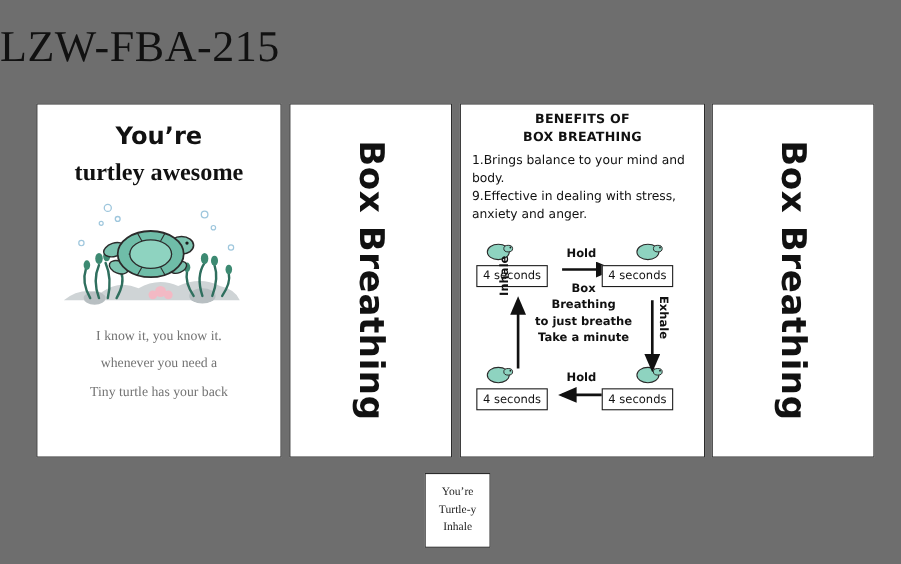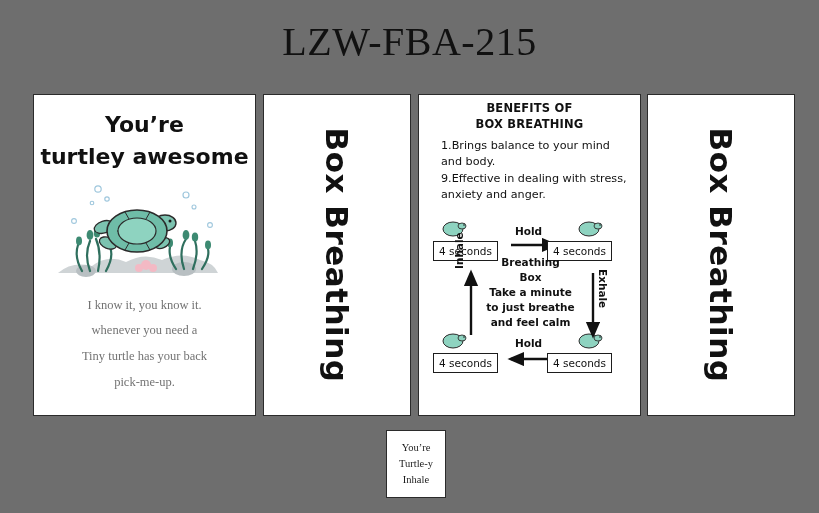--- a/index.html
+++ b/index.html
@@ -12,21 +12,21 @@
     background: #6e6e6e;
     font-family: "DejaVu Sans", sans-serif;
     overflow: hidden;
     position: relative;
   }
   #page-title {
     position: absolute;
     top: 18px;
     left: 0;
     width: 819px;
-    text-align: center;
+    text-align: left;
     font-family: "Liberation Serif", serif;
     font-size: 40px;
     color: #111;
     letter-spacing: 0.5px;
   }
   .panel {
     position: absolute;
     background: #ffffff;
     border: 1px solid #2b2b2b;
     box-sizing: border-box;
@@ -41,21 +41,21 @@
   }
   #panel-turtle .headline {
     margin-top: 14px;
     text-align: center;
     font-family: "DejaVu Sans", sans-serif;
     font-weight: bold;
     font-size: 22px;
     line-height: 1.45;
     color: #111;
   }
-  #panel-turtle .headline .l2 { display:block; }
+  #panel-turtle .headline .l2 { display:block;font-family:Liberation Serif, serif; }
   .turtle-art {
     position: relative;
     width: 223px;
     height: 110px;
     margin-top: 4px;
   }
   #panel-turtle .caption {
     text-align: center;
     font-family: "Liberation Serif", serif;
     font-size: 12.5px;
@@ -104,21 +104,21 @@
     text-align: center;
     font-family: "DejaVu Sans", sans-serif;
     font-weight: bold;
     font-size: 11.5px;
     line-height: 1.35;
     color: #111;
     letter-spacing: 0.2px;
   }
   #panel-benefits .ben-title span { display: block; }
   #panel-benefits .ben-list {
-    margin: 6px 0 0 12px;
+    margin: 6px 0 0 0;
     padding: 0 2px;
     font-family: "DejaVu Sans", sans-serif;
     font-size: 11.2px;
     line-height: 1.45;
     color: #111;
   }
   #panel-benefits .ben-list .item { margin-bottom: 0px; }
 
   .diagram {
     position: relative;
@@ -274,21 +274,20 @@
           <path d="M112 66 l4 7"></path>
         </g>
       </g>
     </svg>
   </div>
 
   <div class="caption">
     <span>I know it, you know it.</span>
     <span>whenever you need a</span>
     <span>Tiny turtle has your back</span>
-    <span>pick-me-up.</span>
   </div>
 </div>
 
 <div class="panel" id="panel-bb-left">
   <div class="vertical-text">Box Breathing</div>
 </div>
 
 <div class="panel" id="panel-benefits">
   <div class="ben-title">
     <span>BENEFITS OF</span>
@@ -343,25 +342,24 @@
     <div class="sec-box" id="sec-tr">4 seconds</div>
     <div class="sec-box" id="sec-bl">4 seconds</div>
     <div class="sec-box" id="sec-br">4 seconds</div>
 
     <div class="edge-label" id="lab-hold-top">Hold</div>
     <div class="edge-label" id="lab-hold-bottom">Hold</div>
     <div class="edge-label" id="lab-inhale">Inhale</div>
     <div class="edge-label" id="lab-exhale">Exhale</div>
 
     <div class="center-text">
+      <span>Box</span>
       <span>Breathing</span>
-      <span>Box</span>
+      <span>to just breathe</span>
       <span>Take a minute</span>
-      <span>to just breathe</span>
-      <span>and feel calm</span>
     </div>
   </div>
 </div>
 
 <div class="panel" id="panel-bb-right">
   <div class="vertical-text">Box Breathing</div>
 </div>
 
 <div class="panel" id="panel-small">
   <div class="sm-text">

